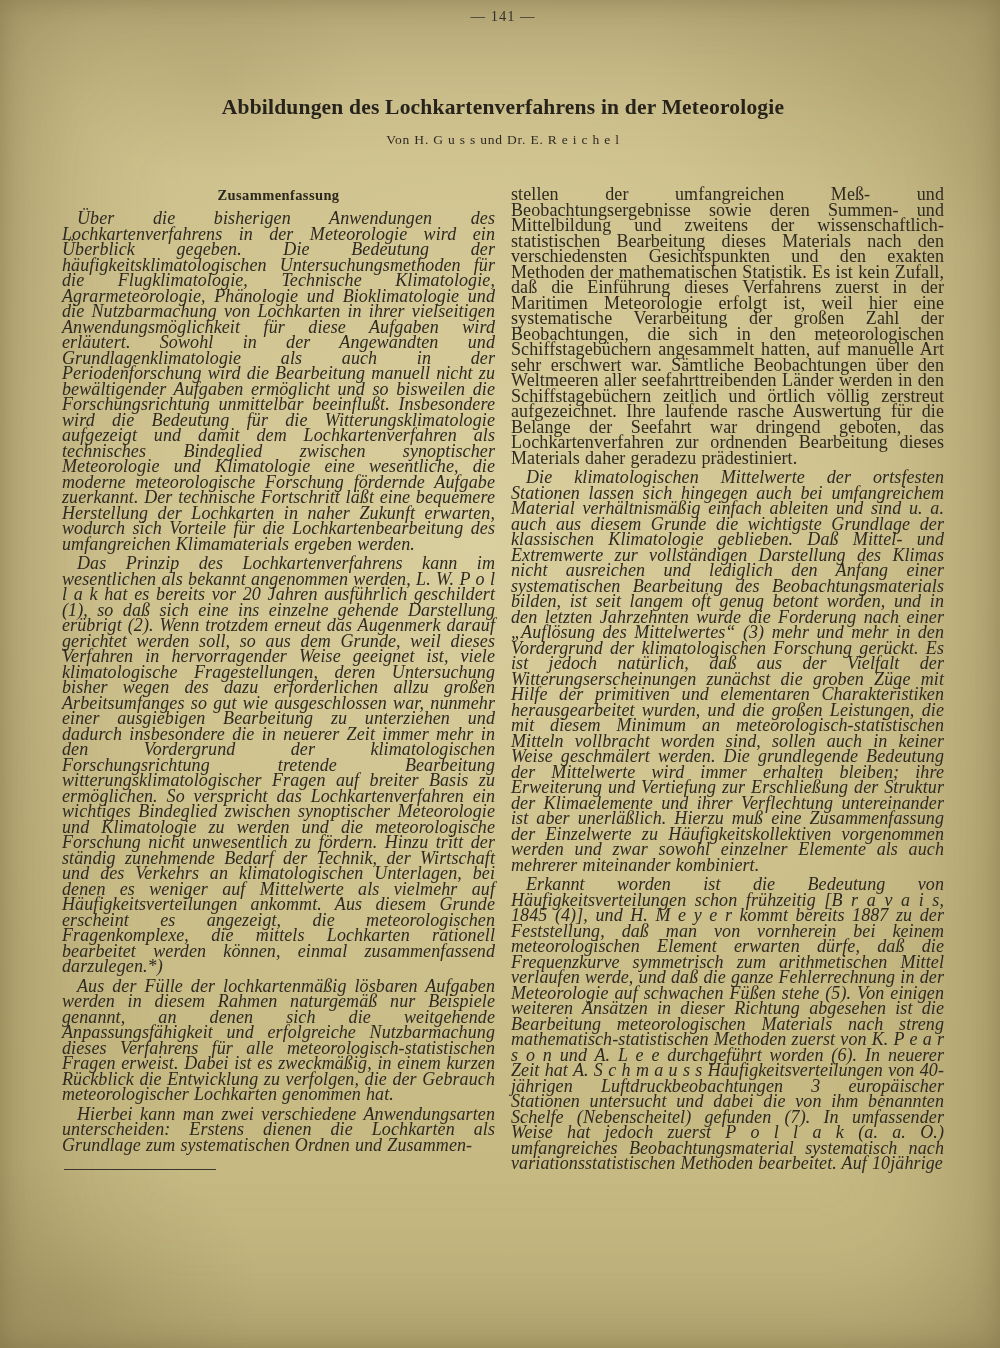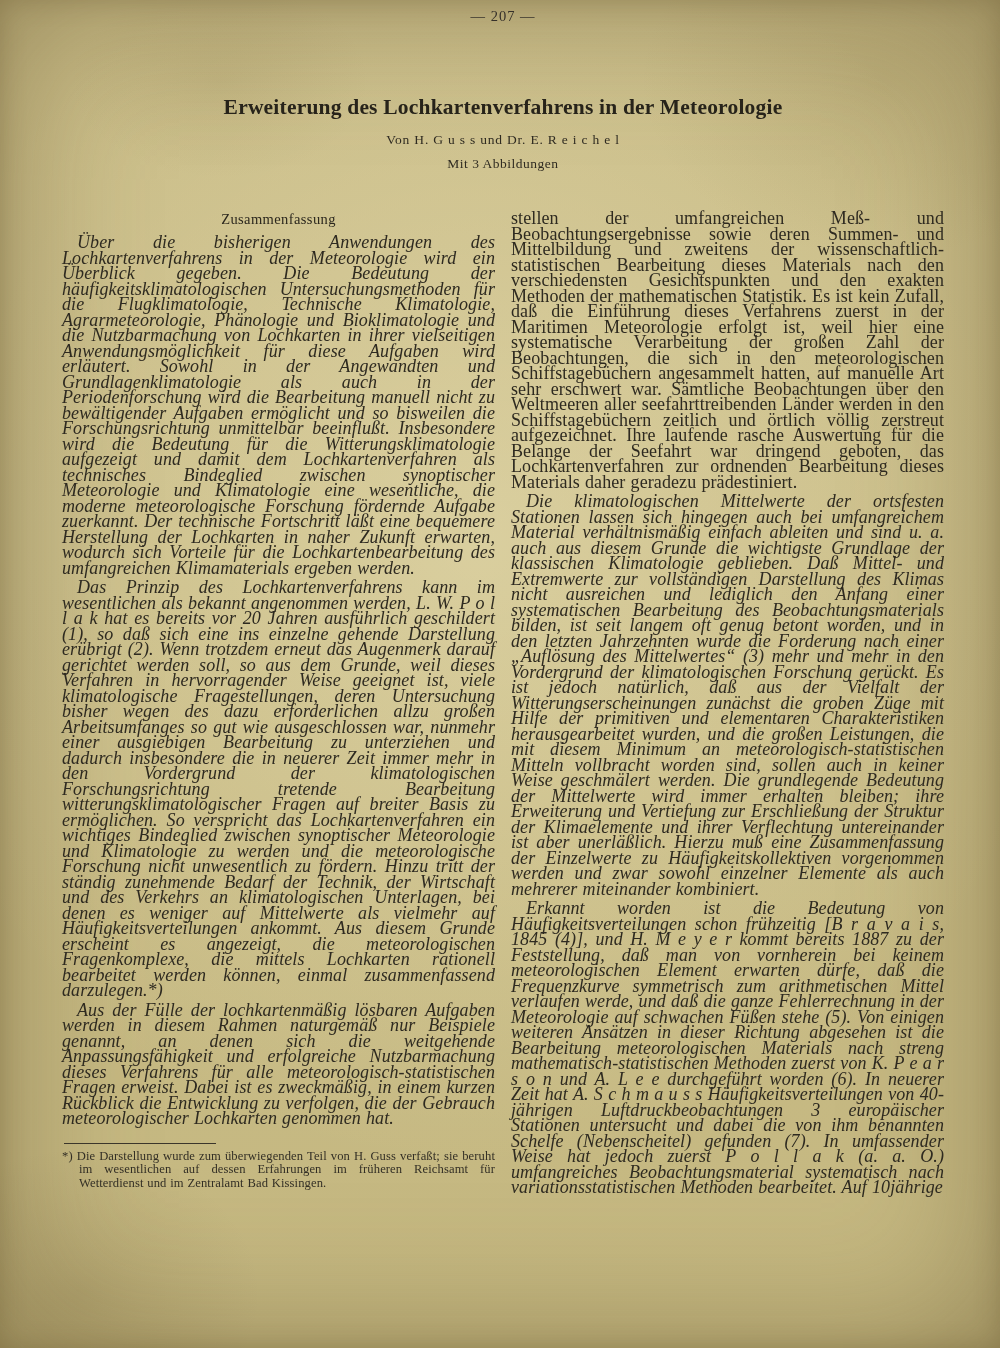--- a/index.html
+++ b/index.html
@@ -59,21 +59,21 @@
     gap: 16px;
     margin-top: 39px;
   }
   .col {
     width: 433px;
     text-align: justify;
   }
   .sec-heading {
     text-align: center;
     font-size: 14.5px;
-    font-weight: normal;
+    font-weight: bold;
     letter-spacing: 0.4px;
     margin-bottom: 7px;
     color: #2b271d;
   }
   .col p {
     font-size: 18px;
     line-height: 15.5px;
     letter-spacing: 0.1px;
     word-spacing: 0.5px;
     hyphens: auto;
@@ -94,39 +94,38 @@
     padding-left: 17px;
     text-indent: -17px;
     color: #332f25 !important;
   }
 </style>
 </head>
 <body>
 
 <div class="page">
 
-  <div class="page-number">— 207 —</div>
+  <div class="page-number">— 141 —</div>
 
-  <h1 class="article-title">Erweiterung des Lochkartenverfahrens in der Meteorologie</h1>
+  <h1 class="article-title">Abbildungen des Lochkartenverfahrens in der Meteorologie</h1>
 
   <div class="article-byline">Von H. G u s s  und Dr. E. R e i c h e l</div>
 
-  <div class="article-fignote">Mit 3 Abbildungen</div>
 
   <div class="columns">
 
     <div class="col">
       <h2 class="sec-heading">Zusammenfassung</h2>
       <p class="indent">Über die bisherigen Anwendungen des Lochkartenverfahrens in der Meteorologie wird ein Überblick gegeben. Die Bedeutung der häufigkeitsklimatologischen Untersuchungsmethoden für die Flugklimatologie, Technische Klimatologie, Agrarmeteorologie, Phänologie und Bioklimatologie und die Nutzbarmachung von Lochkarten in ihrer vielseitigen Anwendungsmöglichkeit für diese Aufgaben wird erläutert. Sowohl in der Angewandten und Grundlagenklimatologie als auch in der Periodenforschung wird die Bearbeitung manuell nicht zu bewältigender Aufgaben ermöglicht und so bisweilen die Forschungsrichtung unmittelbar beeinflußt. Insbesondere wird die Bedeutung für die Witterungsklimatologie aufgezeigt und damit dem Lochkartenverfahren als technisches Bindeglied zwischen synoptischer Meteorologie und Klimatologie eine wesentliche, die moderne meteorologische Forschung fördernde Aufgabe zuerkannt. Der technische Fortschritt läßt eine bequemere Herstellung der Lochkarten in naher Zukunft erwarten, wodurch sich Vorteile für die Lochkartenbearbeitung des umfangreichen Klimamaterials ergeben werden.</p>
       <p class="indent">Das Prinzip des Lochkartenverfahrens kann im wesentlichen als bekannt angenommen werden, L. W. P o l l a k hat es bereits vor 20 Jahren ausführlich geschildert (1), so daß sich eine ins einzelne gehende Darstellung erübrigt (2). Wenn trotzdem erneut das Augenmerk darauf gerichtet werden soll, so aus dem Grunde, weil dieses Verfahren in hervorragender Weise geeignet ist, viele klimatologische Fragestellungen, deren Untersuchung bisher wegen des dazu erforderlichen allzu großen Arbeitsumfanges so gut wie ausgeschlossen war, nunmehr einer ausgiebigen Bearbeitung zu unterziehen und dadurch insbesondere die in neuerer Zeit immer mehr in den Vordergrund der klimatologischen Forschungsrichtung tretende Bearbeitung witterungsklimatologischer Fragen auf breiter Basis zu ermöglichen. So verspricht das Lochkartenverfahren ein wichtiges Bindeglied zwischen synoptischer Meteorologie und Klimatologie zu werden und die meteorologische Forschung nicht unwesentlich zu fördern. Hinzu tritt der ständig zunehmende Bedarf der Technik, der Wirtschaft und des Verkehrs an klimatologischen Unterlagen, bei denen es weniger auf Mittelwerte als vielmehr auf Häufigkeitsverteilungen ankommt. Aus diesem Grunde erscheint es angezeigt, die meteorologischen Fragenkomplexe, die mittels Lochkarten rationell bearbeitet werden können, einmal zusammenfassend darzulegen.*)</p>
       <p class="indent">Aus der Fülle der lochkartenmäßig lösbaren Aufgaben werden in diesem Rahmen naturgemäß nur Beispiele genannt, an denen sich die weitgehende Anpassungsfähigkeit und erfolgreiche Nutzbarmachung dieses Verfahrens für alle meteorologisch-statistischen Fragen erweist. Dabei ist es zweckmäßig, in einem kurzen Rückblick die Entwicklung zu verfolgen, die der Gebrauch meteorologischer Lochkarten genommen hat.</p>
+      <p class="indent">Hierbei kann man zwei verschiedene Anwendungsarten unterscheiden: Erstens dienen die Lochkarten als Grundlage zum systematischen Ordnen und Zusammen-</p>
 
       <div class="footnote-block">
         <div class="footnote-rule"></div>
-        <p class="footnote">*) Die Darstellung wurde zum überwiegenden Teil von H. Guss verfaßt; sie beruht im wesentlichen auf dessen Erfahrungen im früheren Reichsamt für Wetterdienst und im Zentralamt Bad Kissingen.</p>
       </div>
     </div>
 
     <div class="col">
       <p>stellen der umfangreichen Meß- und Beobachtungsergebnisse sowie deren Summen- und Mittelbildung und zweitens der wissenschaftlich-statistischen Bearbeitung dieses Materials nach den verschiedensten Gesichtspunkten und den exakten Methoden der mathematischen Statistik. Es ist kein Zufall, daß die Einführung dieses Verfahrens zuerst in der Maritimen Meteorologie erfolgt ist, weil hier eine systematische Verarbeitung der großen Zahl der Beobachtungen, die sich in den meteorologischen Schiffstagebüchern angesammelt hatten, auf manuelle Art sehr erschwert war. Sämtliche Beobachtungen über den Weltmeeren aller seefahrttreibenden Länder werden in den Schiffstagebüchern zeitlich und örtlich völlig zerstreut aufgezeichnet. Ihre laufende rasche Auswertung für die Belange der Seefahrt war dringend geboten, das Lochkartenverfahren zur ordnenden Bearbeitung dieses Materials daher geradezu prädestiniert.</p>
       <p class="indent">Die klimatologischen Mittelwerte der ortsfesten Stationen lassen sich hingegen auch bei umfangreichem Material verhältnismäßig einfach ableiten und sind u. a. auch aus diesem Grunde die wichtigste Grundlage der klassischen Klimatologie geblieben. Daß Mittel- und Extremwerte zur vollständigen Darstellung des Klimas nicht ausreichen und lediglich den Anfang einer systematischen Bearbeitung des Beobachtungsmaterials bilden, ist seit langem oft genug betont worden, und in den letzten Jahrzehnten wurde die Forderung nach einer „Auflösung des Mittelwertes“ (3) mehr und mehr in den Vordergrund der klimatologischen Forschung gerückt. Es ist jedoch natürlich, daß aus der Vielfalt der Witterungserscheinungen zunächst die groben Züge mit Hilfe der primitiven und elementaren Charakteristiken herausgearbeitet wurden, und die großen Leistungen, die mit diesem Minimum an meteorologisch-statistischen Mitteln vollbracht worden sind, sollen auch in keiner Weise geschmälert werden. Die grundlegende Bedeutung der Mittelwerte wird immer erhalten bleiben; ihre Erweiterung und Vertiefung zur Erschließung der Struktur der Klimaelemente und ihrer Verflechtung untereinander ist aber unerläßlich. Hierzu muß eine Zusammenfassung der Einzelwerte zu Häufigkeitskollektiven vorgenommen werden und zwar sowohl einzelner Elemente als auch mehrerer miteinander kombiniert.</p>
       <p class="indent">Erkannt worden ist die Bedeutung von Häufigkeitsverteilungen schon frühzeitig [B r a v a i s, 1845 (4)], und H. M e y e r kommt bereits 1887 zu der Feststellung, daß man von vornherein bei keinem meteorologischen Element erwarten dürfe, daß die Frequenzkurve symmetrisch zum arithmetischen Mittel verlaufen werde, und daß die ganze Fehlerrechnung in der Meteorologie auf schwachen Füßen stehe (5). Von einigen weiteren Ansätzen in dieser Richtung abgesehen ist die Bearbeitung meteorologischen Materials nach streng mathematisch-statistischen Methoden zuerst von K. P e a r s o n und A. L e e durchgeführt worden (6). In neuerer Zeit hat A. S c h m a u s s Häufigkeitsverteilungen von 40-jährigen Luftdruckbeobachtungen 3 europäischer Stationen untersucht und dabei die von ihm benannten Schelfe (Nebenscheitel) gefunden (7). In umfassender Weise hat jedoch zuerst P o l l a k (a. a. O.) umfangreiches Beobachtungsmaterial systematisch nach variationsstatistischen Methoden bearbeitet. Auf 10jährige</p>
     </div>
 
   </div>

